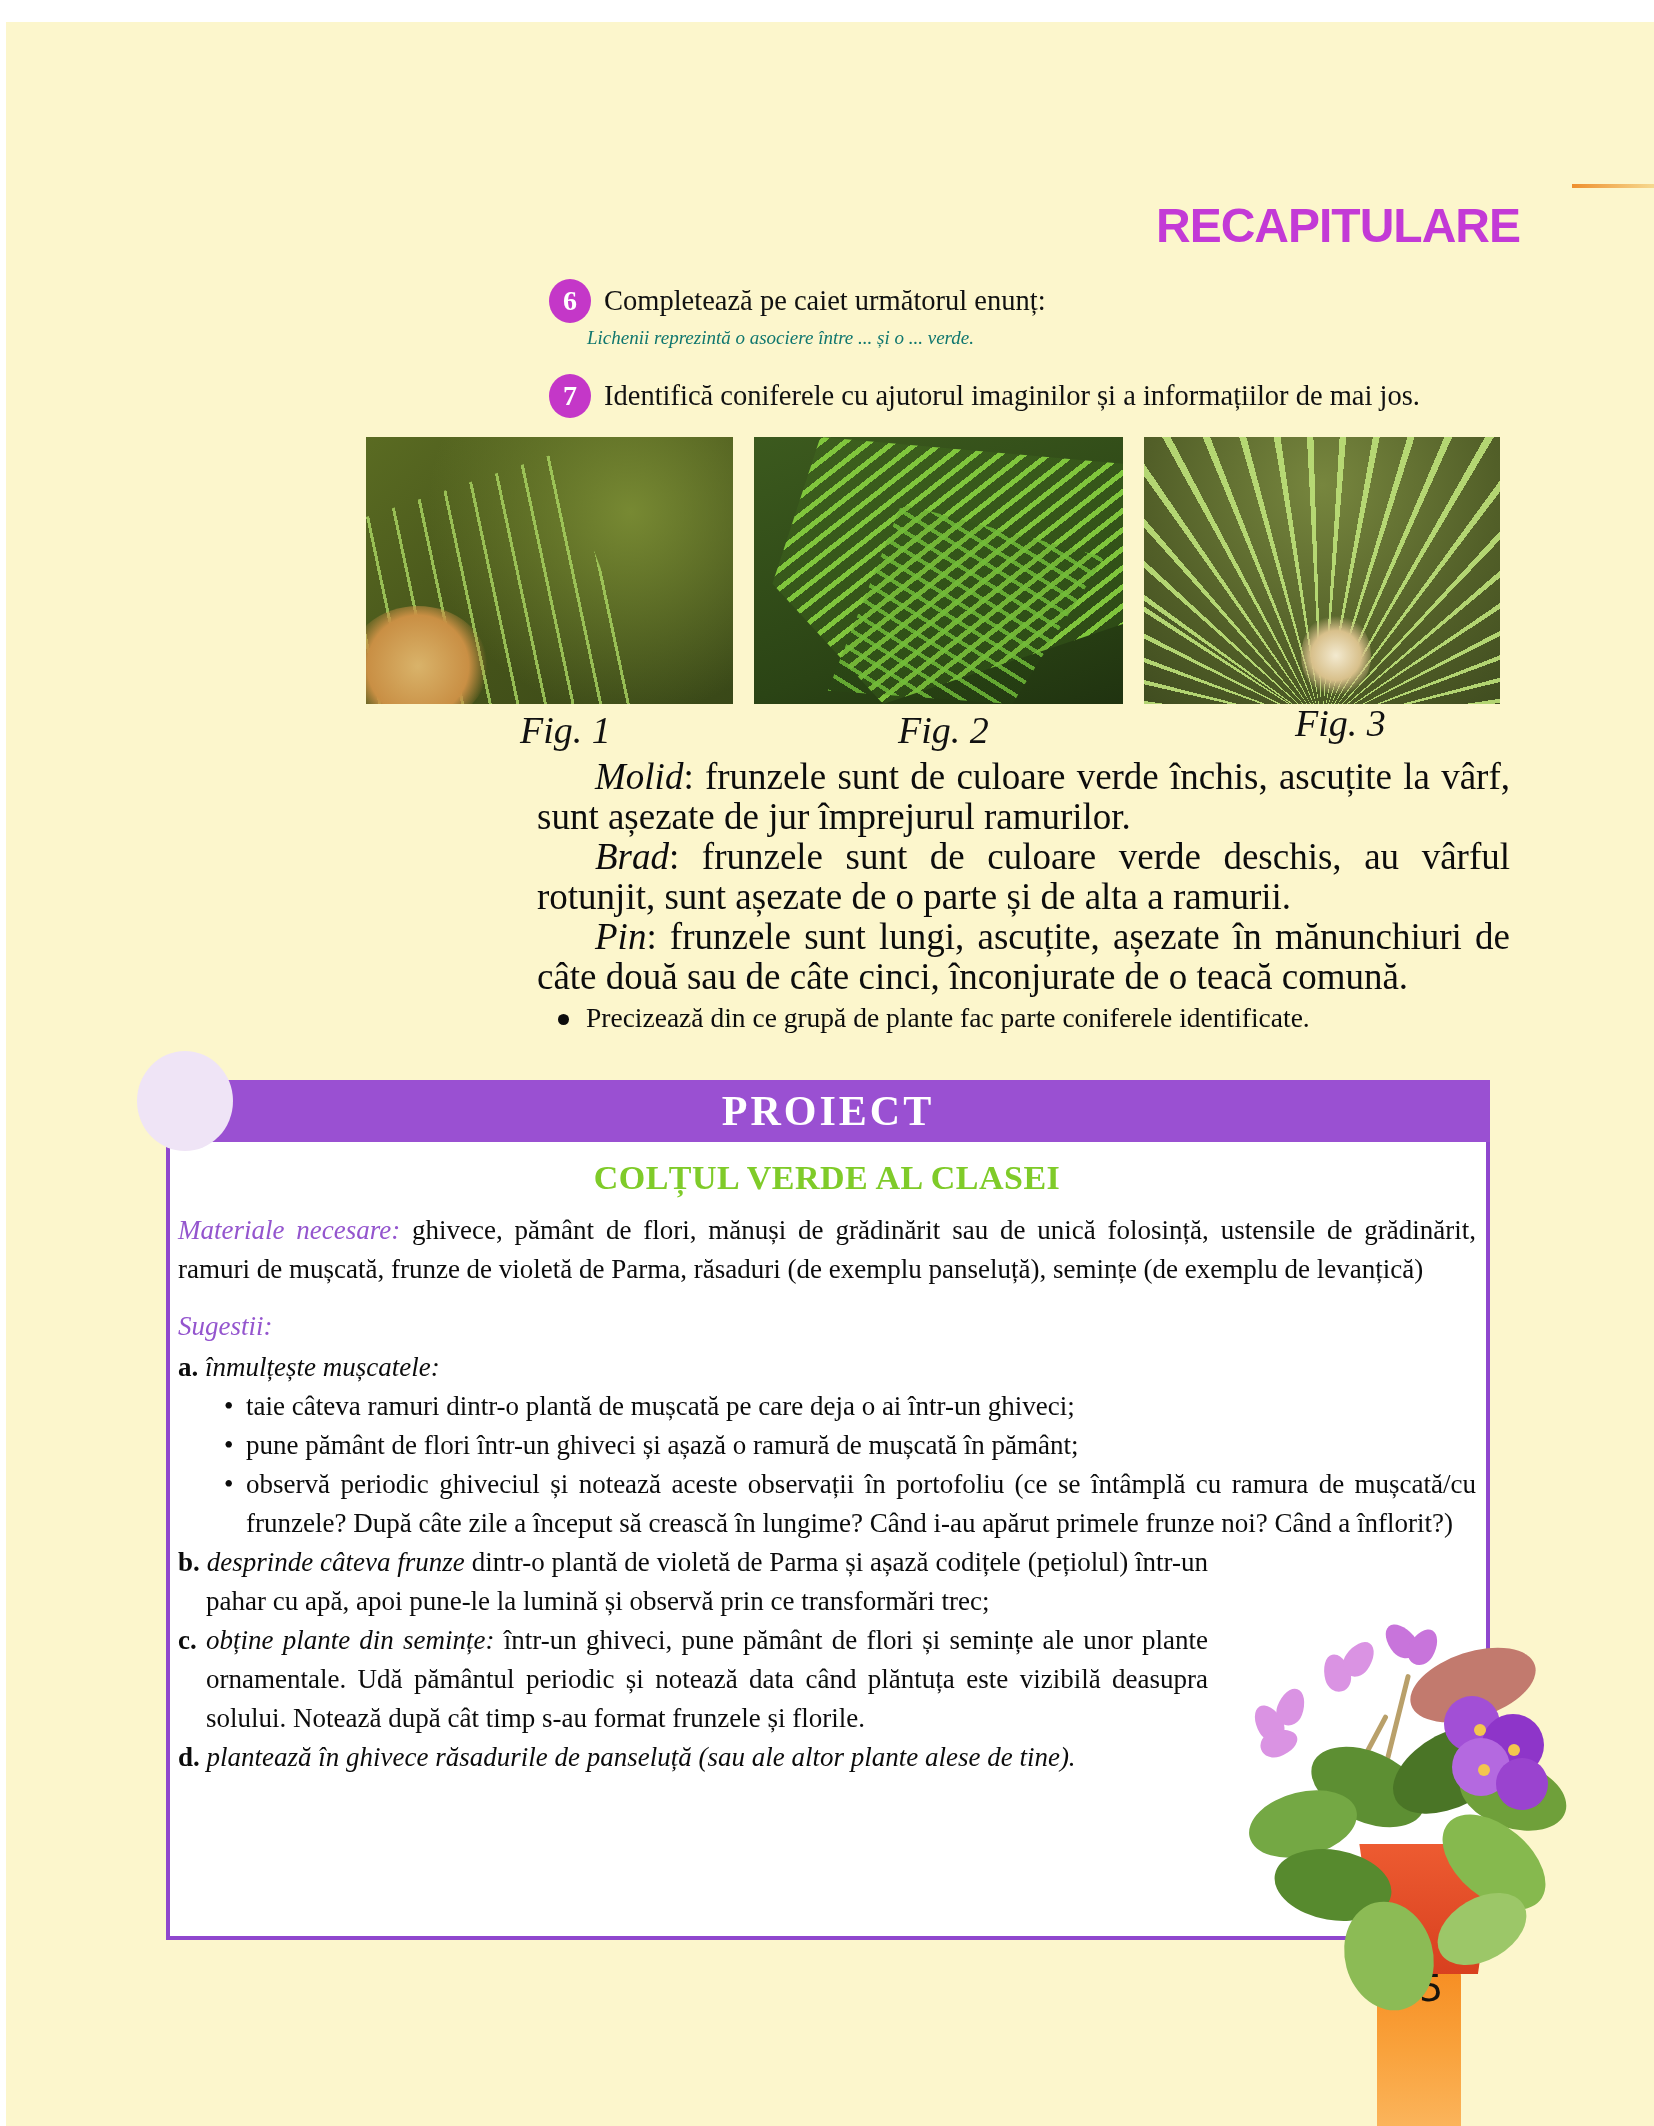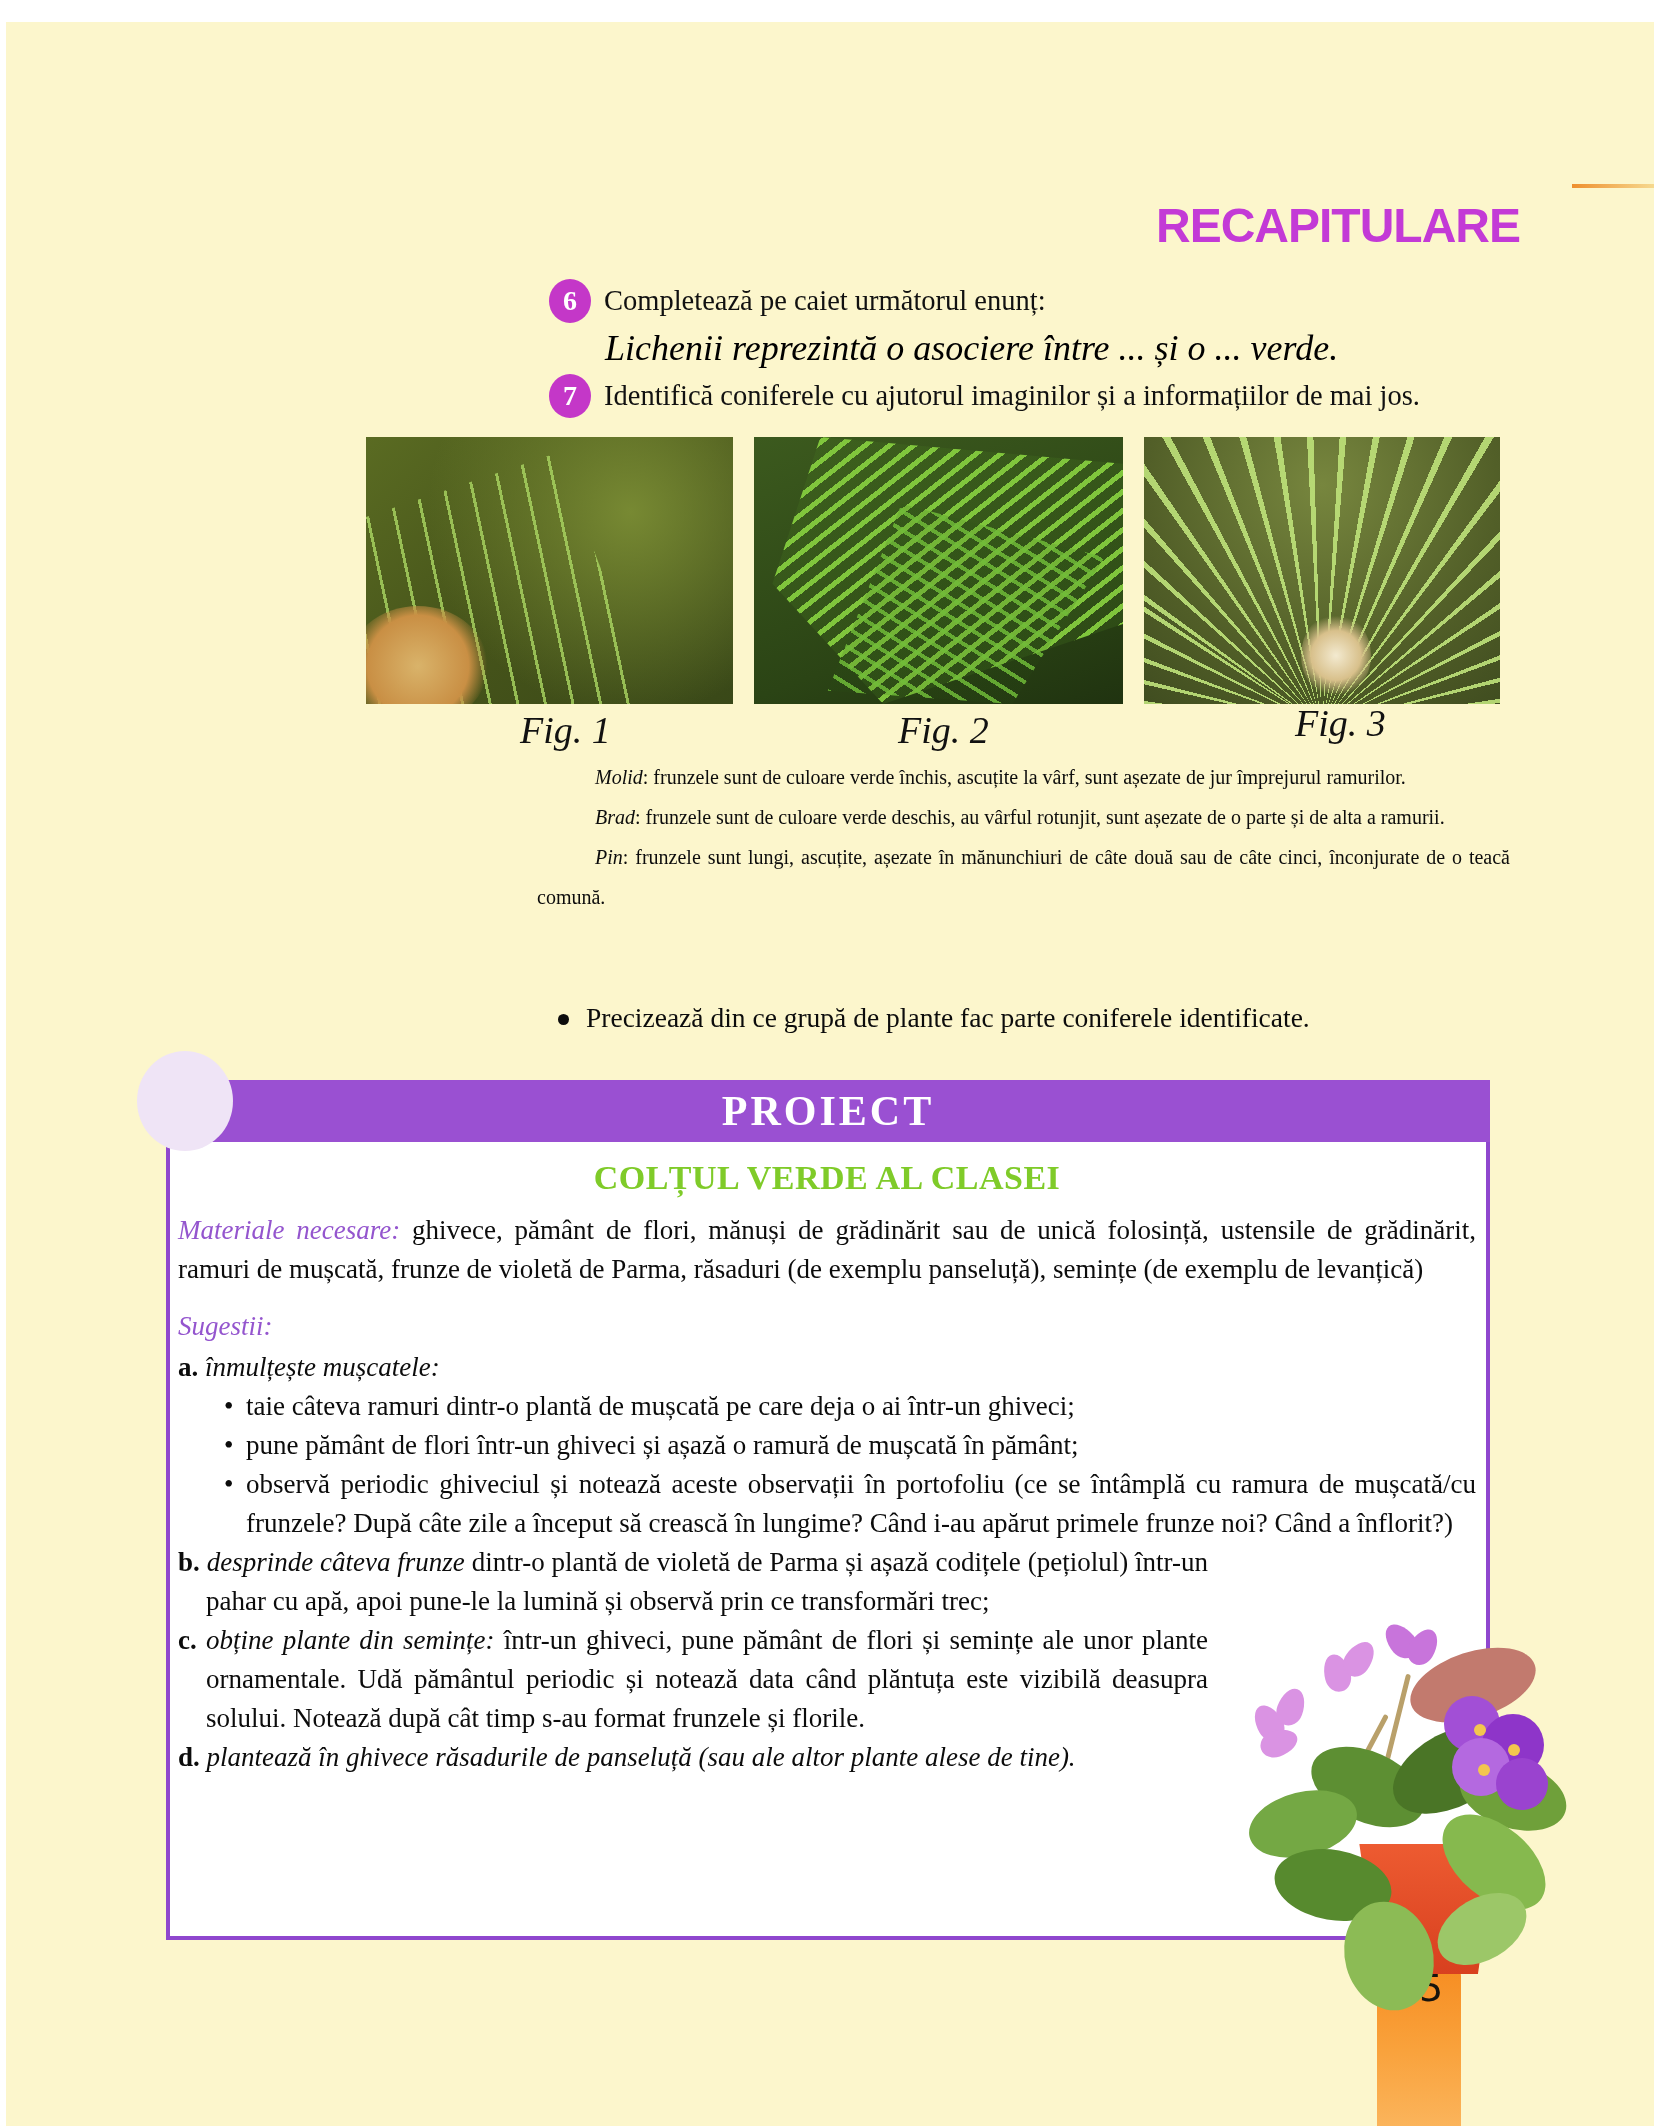--- a/index.html
+++ b/index.html
@@ -17,21 +17,21 @@
     background:linear-gradient(90deg,#EE8F2E,#F6D98F);}
   .recap{position:absolute;top:198px;left:1100px;width:420px;text-align:right;
     font-family:"Liberation Sans",sans-serif;font-weight:bold;font-size:48px;letter-spacing:-1px;color:#C33AD6;}
 
   
   .ex{position:absolute;display:flex;align-items:center;gap:13px;}
   .numcircle{width:42px;height:44px;border-radius:50%;background:#C437C8;color:#fff;flex:0 0 auto;
     display:flex;align-items:center;justify-content:center;font-weight:bold;font-size:28px;}
   .ex-text{font-size:28.5px;color:#111;}
   .ex6{top:279px;left:549px;}
-  .ex6sub{position:absolute;top:327px;left:605px;font-style:italic;font-size:36px;color:#000000;}
+  .ex6sub{position:absolute;top:327px;left:587px;font-style:italic;font-size:19px;color:#0f766e;}
   .ex7{top:374px;left:549px;}
 
   
   .photos{position:absolute;top:437px;left:366px;display:flex;gap:21px;}
   .photo{position:relative;height:267px;overflow:hidden;}
   .photo.p1{width:367px;background:
     radial-gradient(circle at 72% 28%, rgba(122,140,52,.95), rgba(122,140,52,0) 62%),
     linear-gradient(135deg,#5a6b22 0%,#46541a 48%,#394818 100%);}
   .p1 .needles{position:absolute;inset:0;
     background:repeating-linear-gradient(78deg, transparent 0 12px, rgba(170,214,98,.8) 12px 15px, transparent 15px 27px);
@@ -48,21 +48,21 @@
   .photo.p3{width:356px;background:
     radial-gradient(circle at 50% 18%,#77863e 0%,#525f28 62%,#404d20 100%);}
   .p3 .rays{position:absolute;inset:0;
     background:repeating-conic-gradient(from -55deg at 50% 108%, rgba(190,226,122,.9) 0 1.3deg, rgba(0,0,0,0) 1.3deg 6.5deg);}
   .p3 .bud{position:absolute;left:44%;bottom:6px;width:70px;height:85px;border-radius:50%;
     background:radial-gradient(circle,#f3ead0 0%,#d8c08b 45%,rgba(216,192,139,0) 72%);}
   .figcap{position:absolute;font-style:italic;font-size:38px;color:#111;}
 
   
   .desc{position:absolute;top:757px;left:537px;width:973px;text-align:justify;
-    font-size:20px;line-height:40px;color:#0c0c0c;}
+    font-size:37px;line-height:40px;color:#0c0c0c;}
   .desc p{margin:0;text-indent:58px;}
   .desc .term{font-style:italic;}
   .task-bullet{position:absolute;top:1002px;left:558px;display:flex;align-items:flex-start;gap:17px;
     font-size:27.5px;color:#0c0c0c;}
   .dot{width:11px;height:11px;border-radius:50%;background:#0c0c0c;margin-top:12px;flex:0 0 auto;}
 
   
   .project{position:absolute;left:166px;top:1080px;width:1324px;z-index:2;}
   .project-banner{height:62px;background:#9A50D2;display:flex;align-items:center;justify-content:center;}
   .banner-text{color:#fff;font-size:42px;font-weight:bold;letter-spacing:3px;}

